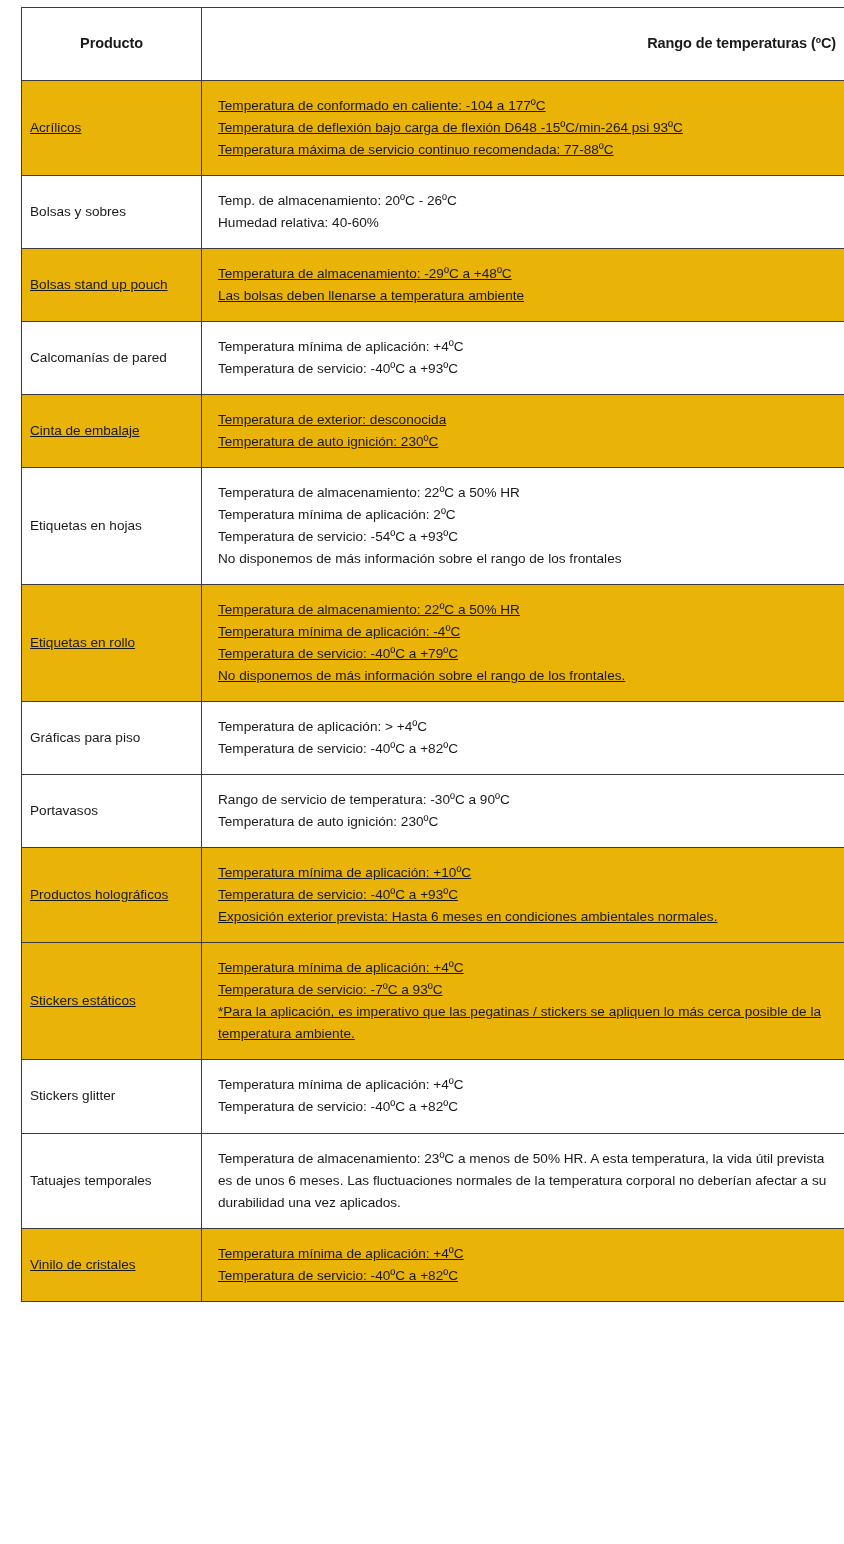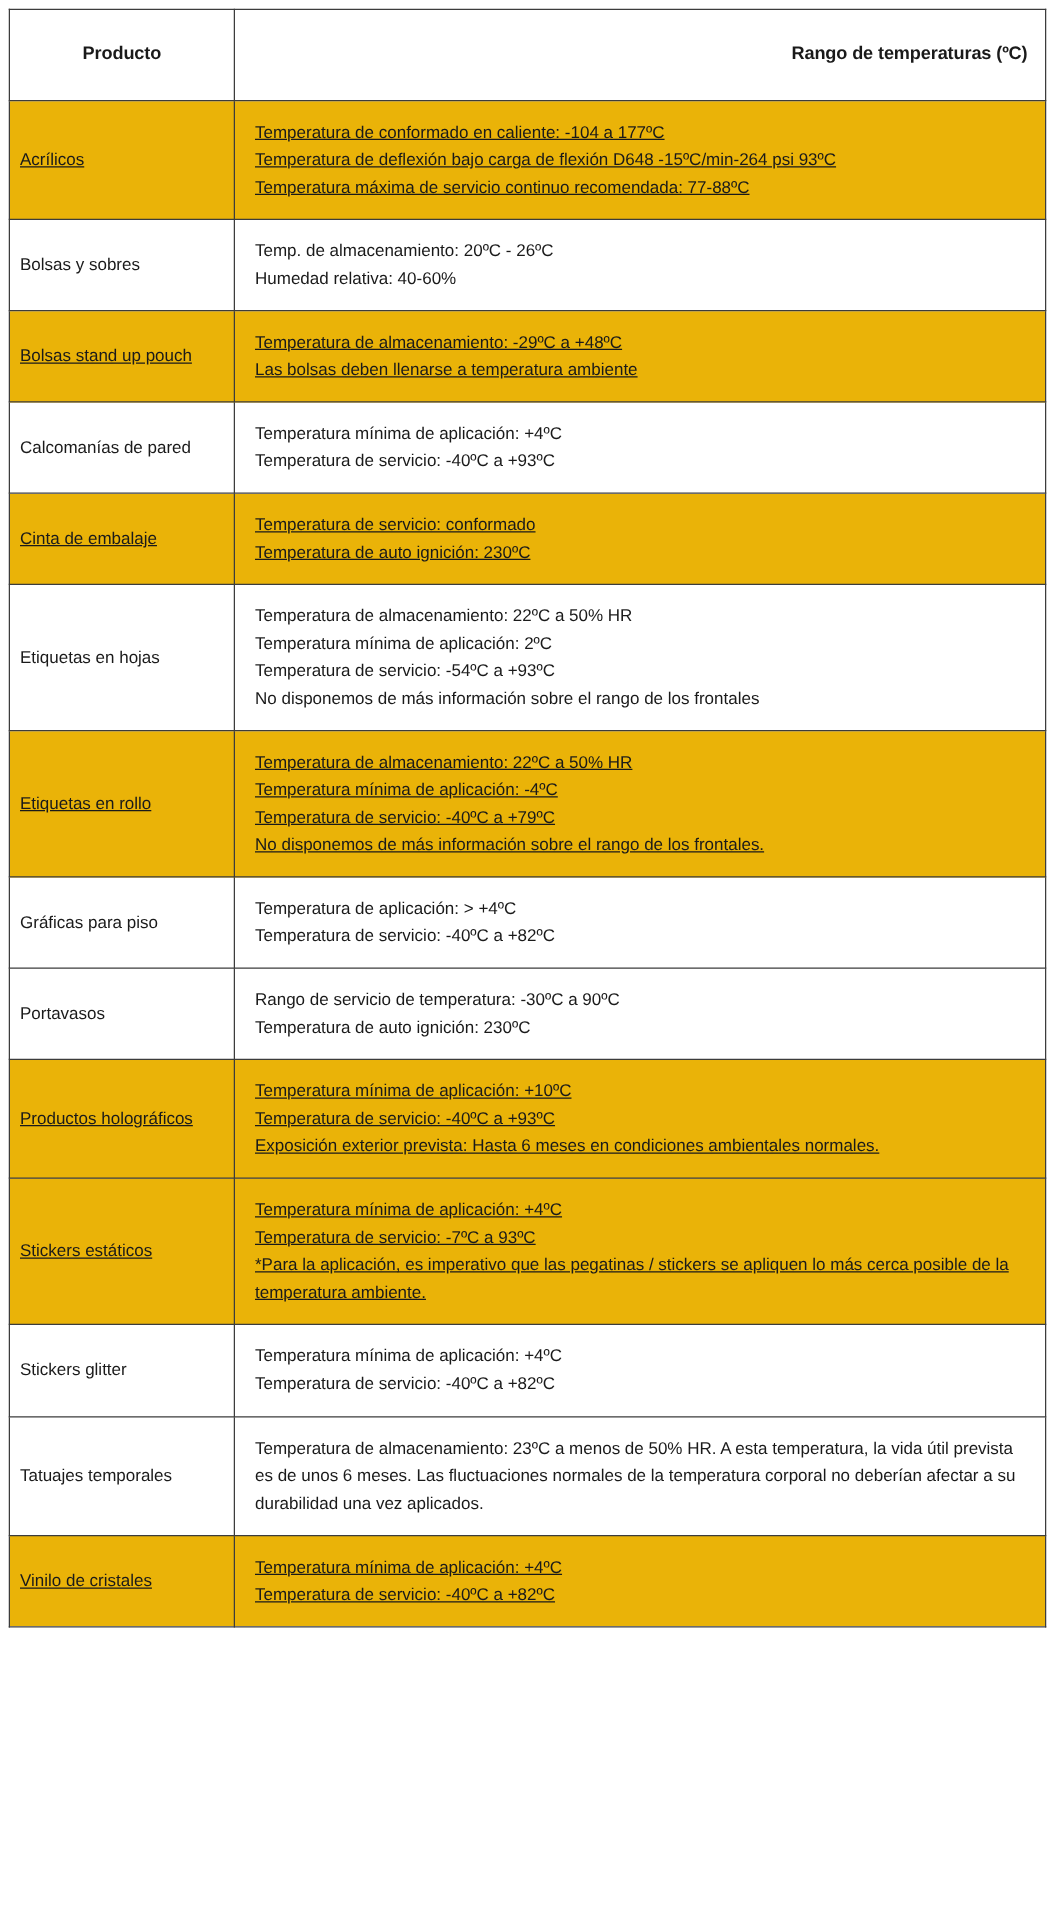--- a/index.html
+++ b/index.html
@@ -10,21 +10,21 @@
   }
   body {
     width: 844px;
     height: 1544px;
     font-family: "Liberation Sans", "DejaVu Sans", sans-serif;
     color: #1a1a1a;
     -webkit-font-smoothing: antialiased;
   }
 
   #temp-table-wrap {
-    padding: 7px 8px 0 7px;
+    padding: 7px 8px 0 21px;
     box-sizing: border-box;
     width: 844px;
   }
 
   table.temp-table {
     width: 829px;
     border-collapse: collapse;
     table-layout: fixed;
     background: #ffffff;
   }
@@ -124,21 +124,21 @@
         <tr class="plain">
           <td class="cell-producto">Calcomanías de pared</td>
           <td class="cell-rango">
             <span class="line">Temperatura mínima de aplicación: +4ºC</span>
             <span class="line">Temperatura de servicio: -40ºC a +93ºC</span>
           </td>
         </tr>
         <tr class="shaded">
           <td class="cell-producto">Cinta de embalaje</td>
           <td class="cell-rango">
-            <span class="line">Temperatura de servicio: conformado</span>
+            <span class="line">Temperatura de exterior: desconocida</span>
             <span class="line">Temperatura de auto ignición: 230ºC</span>
           </td>
         </tr>
         <tr class="plain">
           <td class="cell-producto">Etiquetas en hojas</td>
           <td class="cell-rango">
             <span class="line">Temperatura de almacenamiento: 22ºC a 50% HR</span>
             <span class="line">Temperatura mínima de aplicación: 2ºC</span>
             <span class="line">Temperatura de servicio: -54ºC a +93ºC</span>
             <span class="line">No disponemos de más información sobre el rango de los frontales</span>

